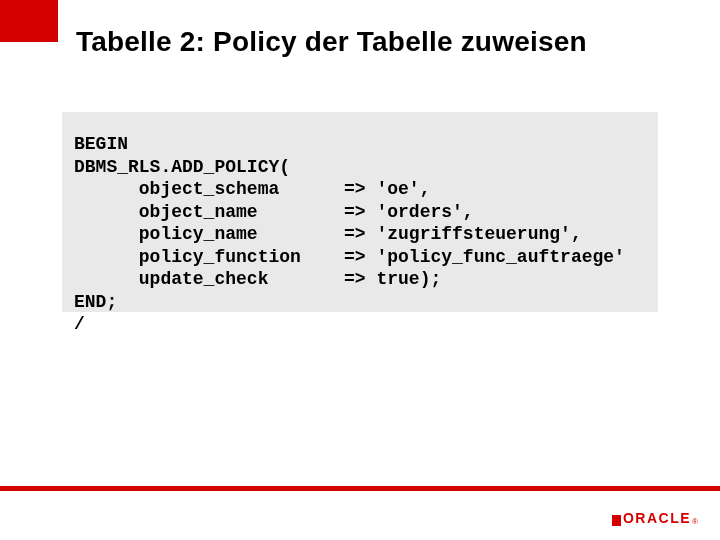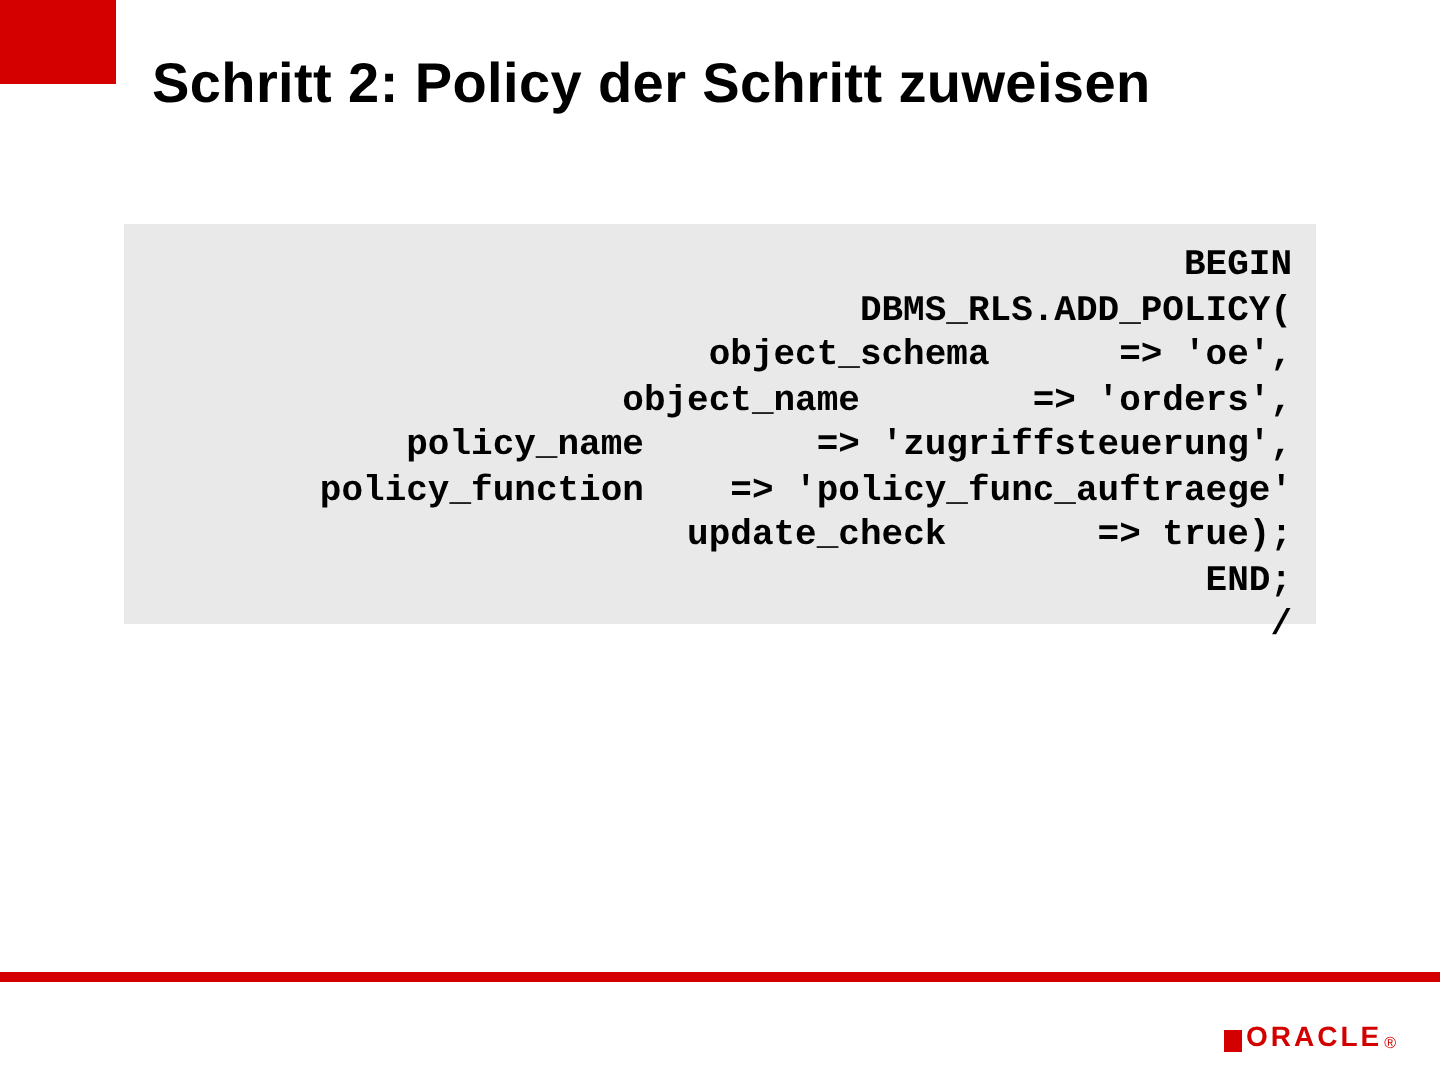--- a/index.html
+++ b/index.html
@@ -1,33 +1,33 @@
 <!DOCTYPE html>
 <html><head>
 <meta charset="utf-8">
 <style>
   * { margin: 0; padding: 0; box-sizing: border-box; }
   html, body { width: 720px; height: 540px; background: #fff; font-family: Arial, Helvetica, sans-serif; overflow: hidden; }
   .slide { position: relative; width: 720px; height: 540px; background: #fff; }
   .red-block { position: absolute; top: 0; left: 0; width: 58px; height: 42px; background: #d40000; }
   .title { position: absolute; top: 26px; left: 76px; font-size: 28px; font-weight: bold; color: #000; letter-spacing: 0.2px; }
-  .code-box { position: absolute; top: 112px; left: 62px; width: 596px; height: 200px; background: #e9e9e9; padding: 10px 12px 12px 12px; text-align: right; }
+  .code-box { position: absolute; top: 112px; left: 62px; width: 596px; height: 200px; background: #e9e9e9; padding: 21px 12px 12px 12px; }
   .code { font-family: "Courier New", Courier, monospace; font-size: 18px; font-weight: bold; line-height: 1.25; white-space: pre; color: #000; }
   .red-bar { position: absolute; left: 0; right: 0; top: 486px; height: 5px; background: #d40000; }
   .logo { position: absolute; right: 22px; bottom: 14px; display: flex; align-items: flex-end; }
   .logo .mark { width: 9px; height: 11px; background: #d40000; margin-right: 2px; }
   .logo .word { font-family: Arial, Helvetica, sans-serif; font-size: 14px; font-weight: bold; letter-spacing: 1.5px; color: #d40000; }
   .logo .reg { font-size: 8px; color: #d40000; vertical-align: top; margin-left: 1px; }
 </style>
 </head>
 <body>
 
 <div class="slide">
   <div class="red-block"></div>
-  <div class="title">Schritt 2:  Policy der Schritt zuweisen</div>
+  <div class="title">Tabelle 2:  Policy der Tabelle zuweisen</div>
 
   <div class="code-box">
     <div class="code">BEGIN
 DBMS_RLS.ADD_POLICY(
       object_schema      =&gt; 'oe',
       object_name        =&gt; 'orders',
       policy_name        =&gt; 'zugriffsteuerung',
       policy_function    =&gt; 'policy_func_auftraege'
       update_check       =&gt; true);
 END;

